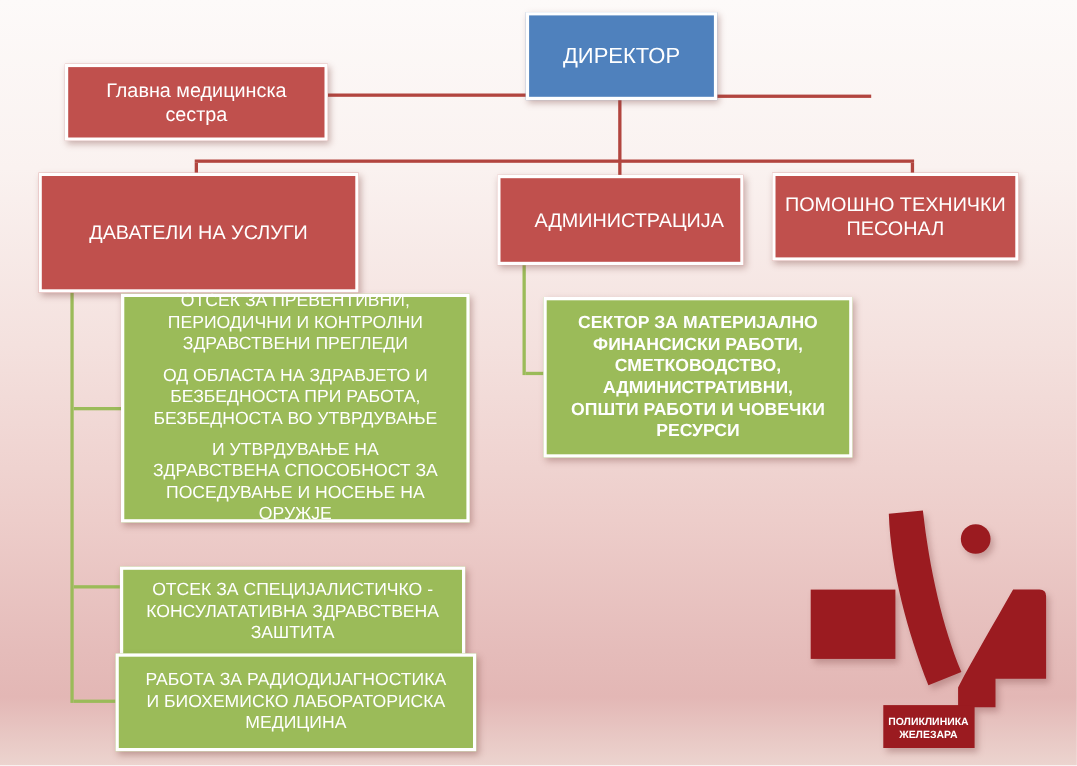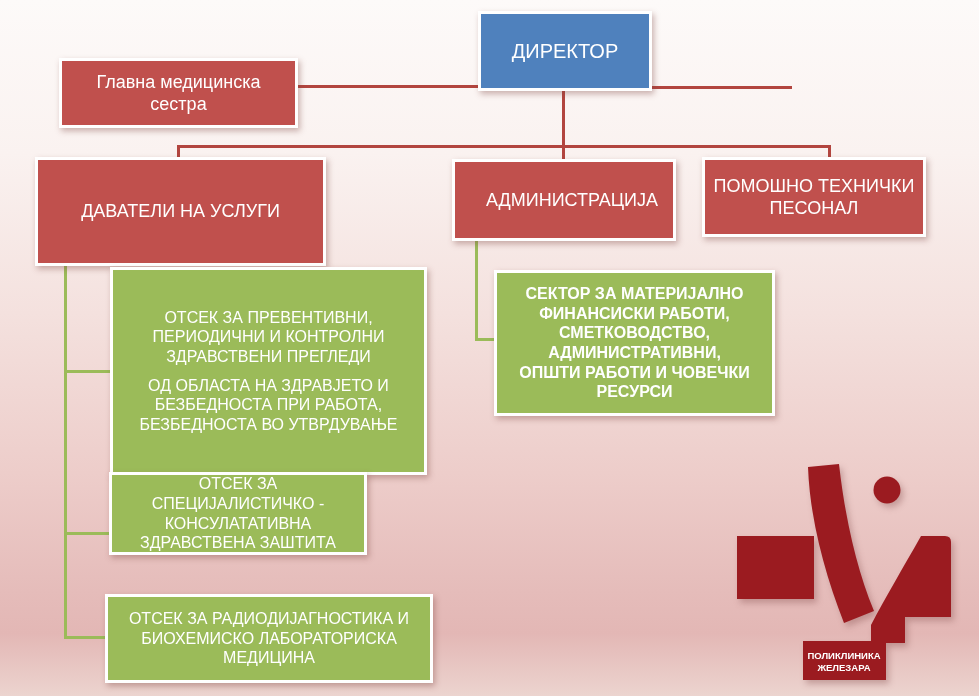--- a/index.html
+++ b/index.html
@@ -70,32 +70,33 @@
   </div>
 
   <div class="node red" style="left:702px; top:157px; width:224px; height:80px;">
     <div class="inner narrow2">ПОМОШНО ТЕХНИЧКИ ПЕСОНАЛ</div>
   </div>
 
   <div class="node green" style="left:110px; top:267px; width:317px; height:208px;">
     <div class="inner">
       <p>ОТСЕК ЗА ПРЕВЕНТИВНИ, ПЕРИОДИЧНИ И КОНТРОЛНИ ЗДРАВСТВЕНИ ПРЕГЛЕДИ</p>
       <p>ОД ОБЛАСТА НА ЗДРАВЈЕТО И БЕЗБЕДНОСТА ПРИ РАБОТА, БЕЗБЕДНОСТА ВО УТВРДУВАЊЕ</p>
+      <p>И УТВРДУВАЊЕ НА ЗДРАВСТВЕНА СПОСОБНОСТ ЗА ПОСЕДУВАЊЕ И НОСЕЊЕ НА ОРУЖЈЕ</p>
     </div>
   </div>
 
-  <div class="node green" style="left:109px; top:472px; width:258px; height:83px;">
+  <div class="node green" style="left:109px; top:515px; width:314px; height:83px;">
     <div class="inner">
       <p>ОТСЕК  ЗА СПЕЦИЈАЛИСТИЧКО - КОНСУЛАТАТИВНА ЗДРАВСТВЕНА ЗАШТИТА</p>
     </div>
   </div>
 
   <div class="node green" style="left:105px; top:594px; width:328px; height:89px;">
     <div class="inner">
-      <p>ОТСЕК ЗА РАДИОДИЈАГНОСТИКА И БИОХЕМИСКО ЛАБОРАТОРИСКА МЕДИЦИНА</p>
+      <p>РАБОТА ЗА РАДИОДИЈАГНОСТИКА И БИОХЕМИСКО ЛАБОРАТОРИСКА МЕДИЦИНА</p>
     </div>
   </div>
 
   <div class="node green" style="left:494px; top:270px; width:281px; height:146px;">
     <div class="inner" style="max-width:250px; margin:0 auto;font-weight:bold;">
       <p>СЕКТОР ЗА МАТЕРИЈАЛНО ФИНАНСИСКИ РАБОТИ, СМЕТКОВОДСТВО, АДМИНИСТРАТИВНИ, ОПШТИ РАБОТИ И ЧОВЕЧКИ РЕСУРСИ</p>
     </div>
   </div>
 
   <svg class="logo" viewBox="0 0 232 232" xmlns="http://www.w3.org/2000/svg">

